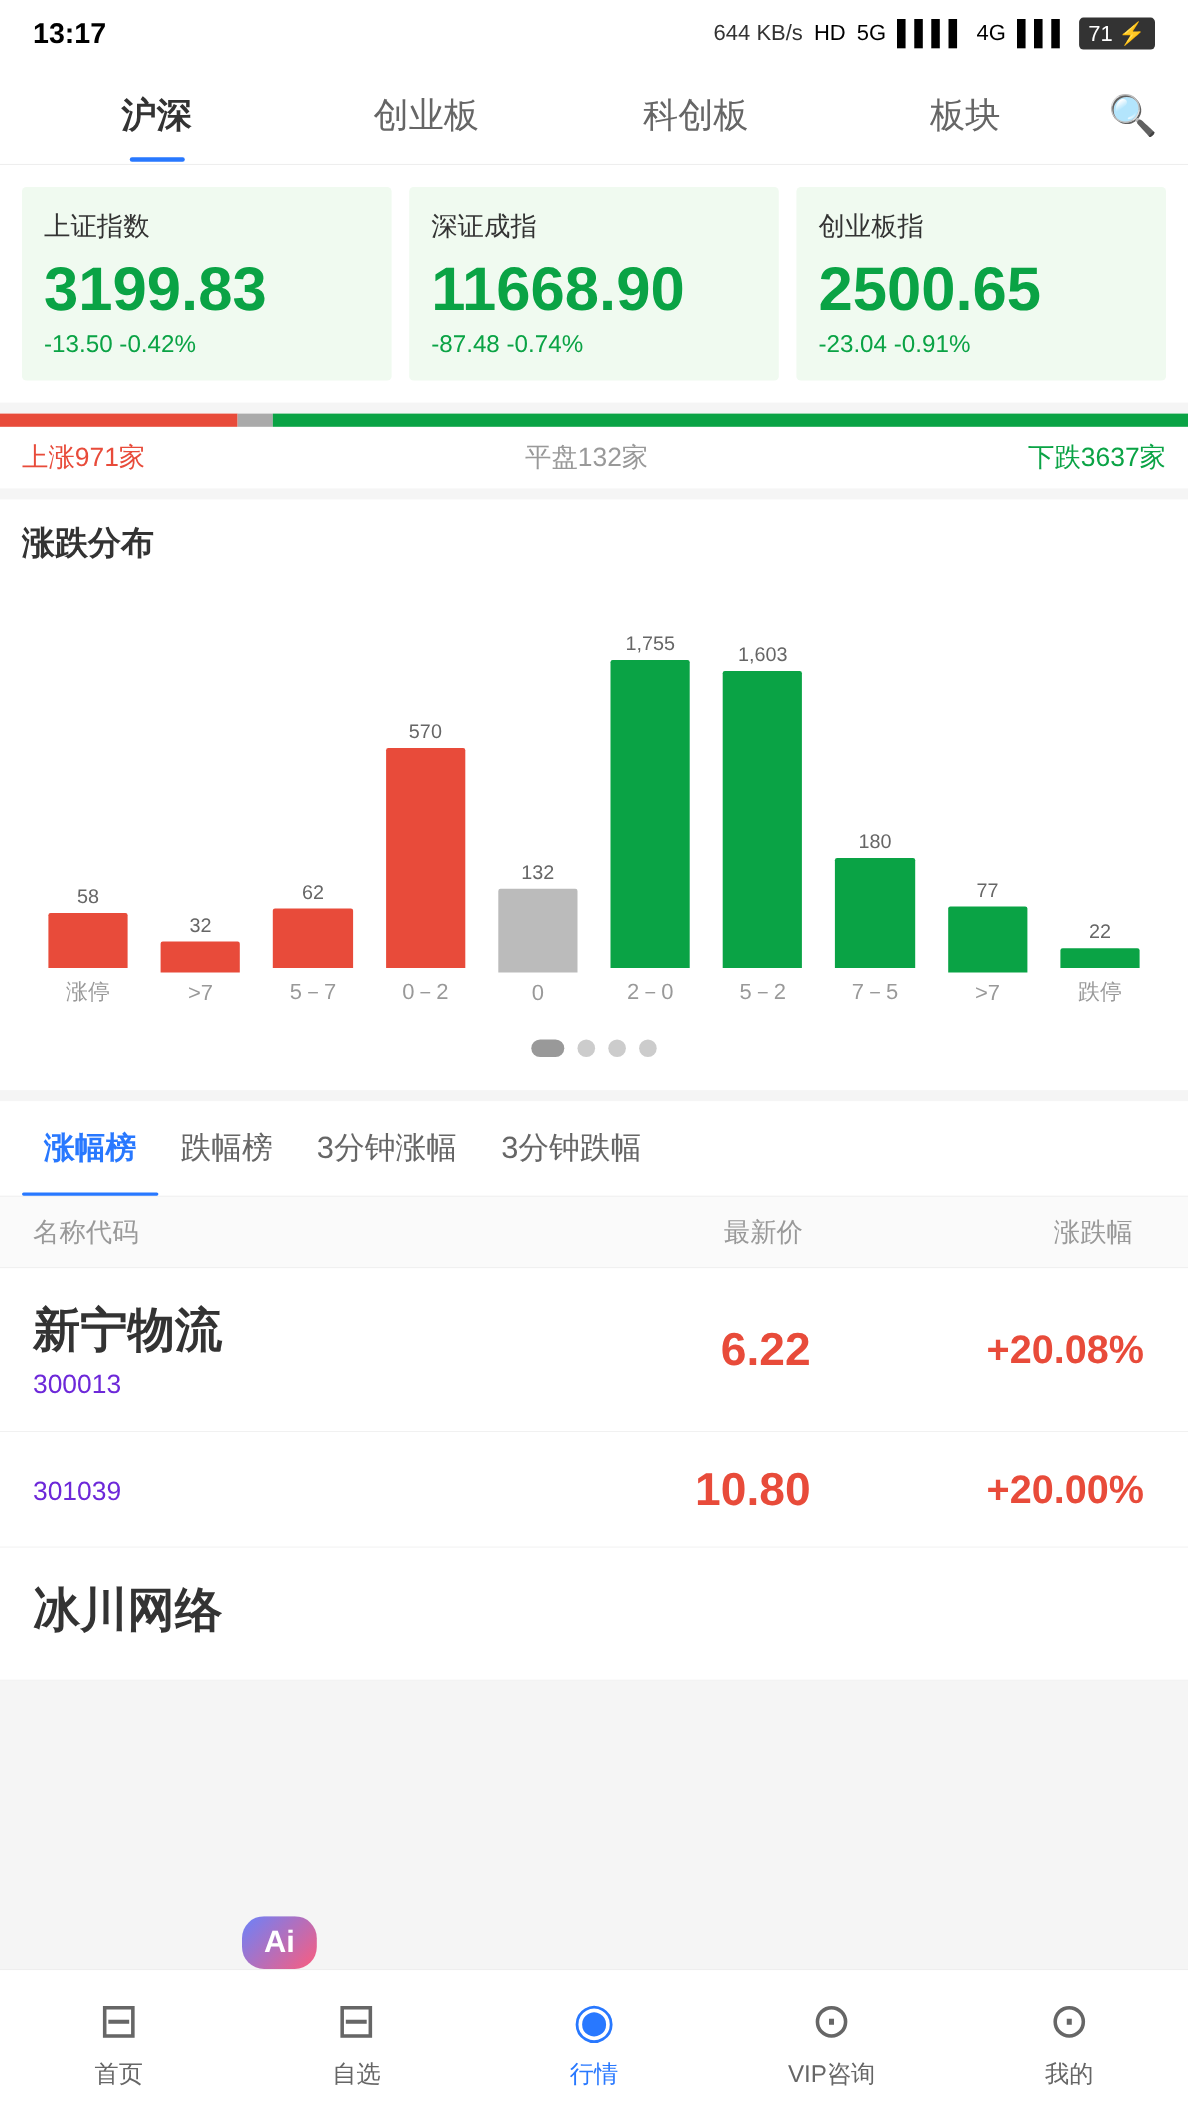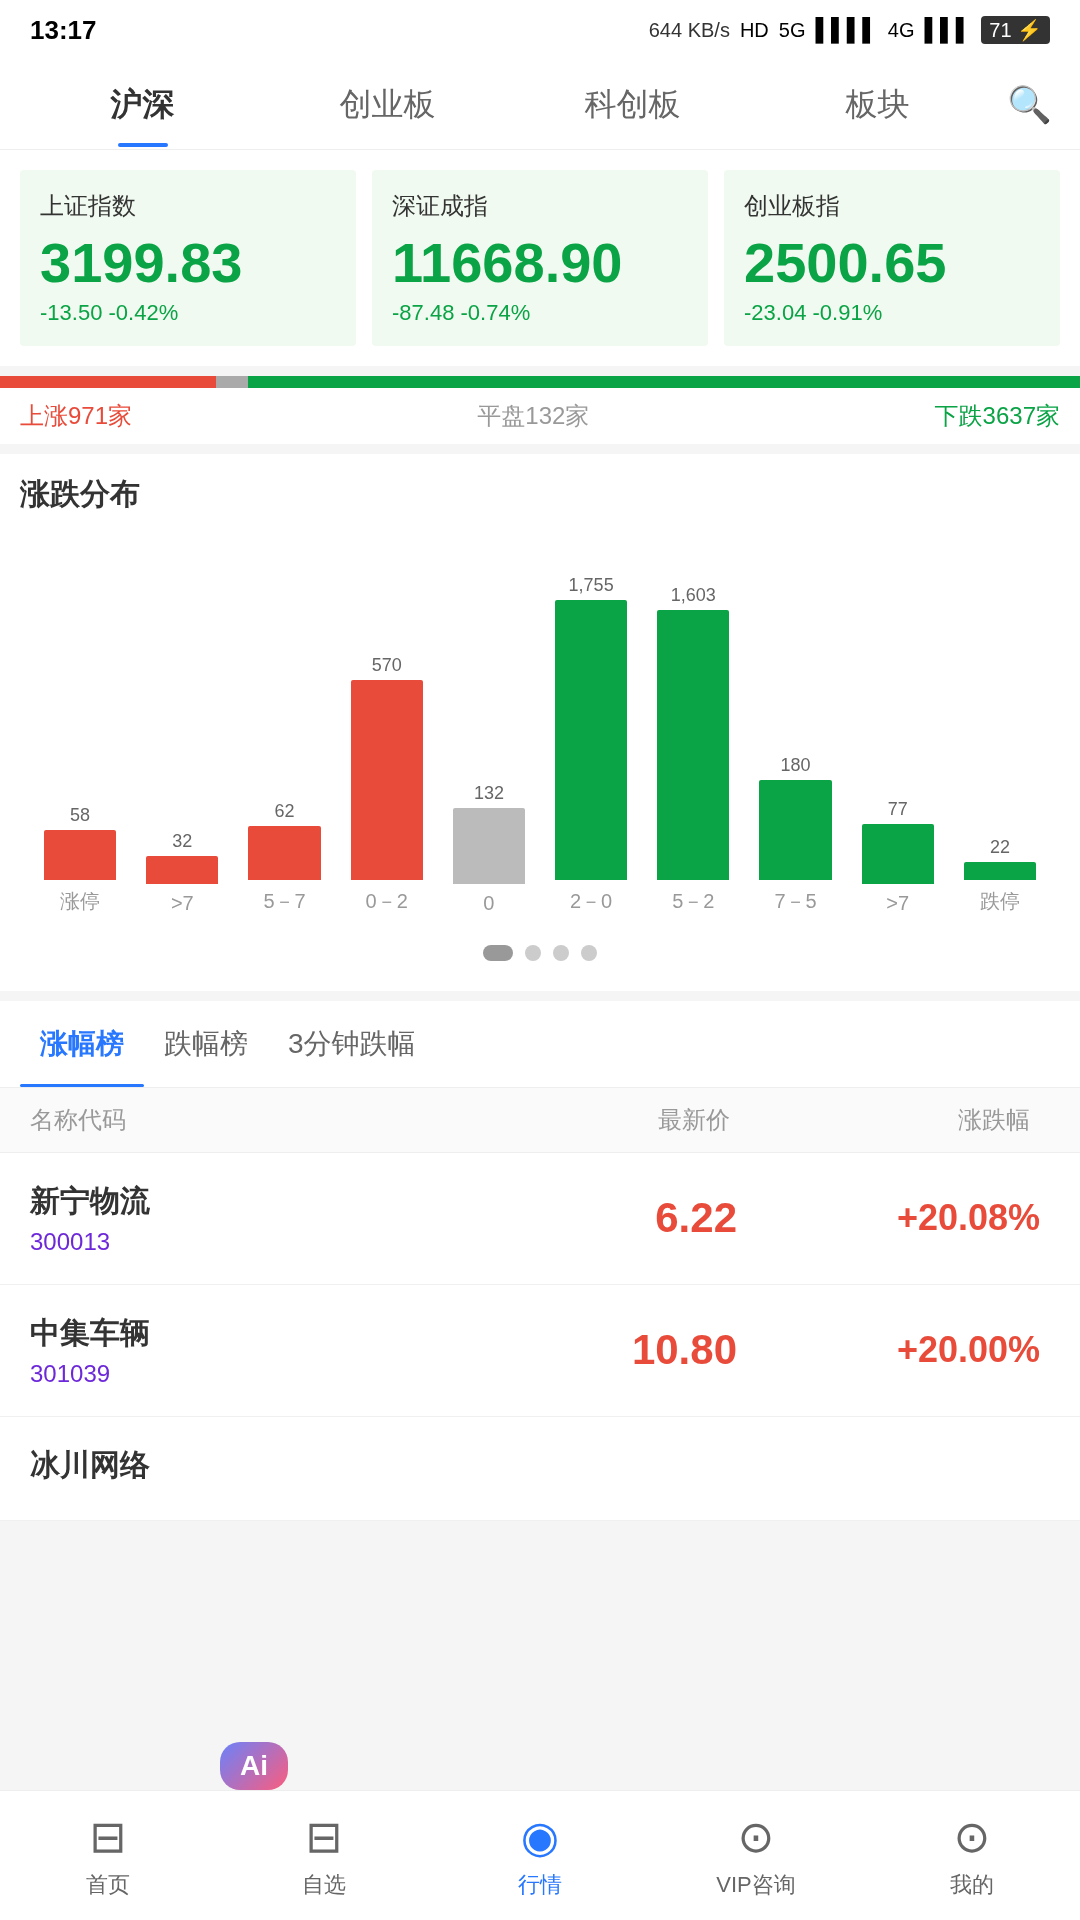--- a/index.html
+++ b/index.html
@@ -247,21 +247,21 @@
     .col-change { flex: 1.5; text-align: right; font-size: 24px; color: #999; padding-right: 20px; }
 
     .stock-item {
       display: flex;
       align-items: center;
       padding: 28px 30px;
       border-bottom: 1px solid #f0f0f0;
       background: #fff;
     }
     .stock-info { flex: 2; }
-    .stock-name { font-size: 30px; font-weight: 600; color: #333; }
+    .stock-name { font-size: 43px; font-weight: 600; color: #333; }
     .stock-code { font-size: 24px; color: #6d28d9; margin-top: 6px; }
     .stock-price { flex: 1.5; text-align: right; font-size: 42px; font-weight: 600; color: #e84b3a; }
     .stock-change { flex: 1.5; text-align: right; font-size: 36px; font-weight: 600; color: #e84b3a; padding-right: 10px; }
 
     
     .bottom-nav {
       position: fixed;
       bottom: 0;
       left: 0;
       width: 1080px;
@@ -435,40 +435,40 @@
     <div class="dot"></div>
     <div class="dot"></div>
     <div class="dot"></div>
   </div>
 </div>
 
 <div class="rankings-section">
   <div class="rankings-tabs">
     <div class="ranking-tab active">涨幅榜</div>
     <div class="ranking-tab">跌幅榜</div>
+    <div class="ranking-tab">3分钟涨幅</div>
     <div class="ranking-tab">3分钟跌幅</div>
   </div>
   <div class="rankings-header">
     <span class="col-name">名称代码</span>
     <span class="col-price">最新价</span>
     <span class="col-change">涨跌幅</span>
   </div>
 
   <div class="stock-item">
     <div class="stock-info">
       <div class="stock-name">新宁物流</div>
       <div class="stock-code">300013</div>
     </div>
     <div class="stock-price">6.22</div>
     <div class="stock-change">+20.08%</div>
   </div>
 
   <div class="stock-item">
     <div class="stock-info">
-      <div class="stock-name">中集车辆</div>
       <div class="stock-code">301039</div>
     </div>
     <div class="stock-price">10.80</div>
     <div class="stock-change">+20.00%</div>
   </div>
 
   <div class="stock-item">
     <div class="stock-info">
       <div class="stock-name">冰川网络</div>
       <div class="stock-code"></div>

